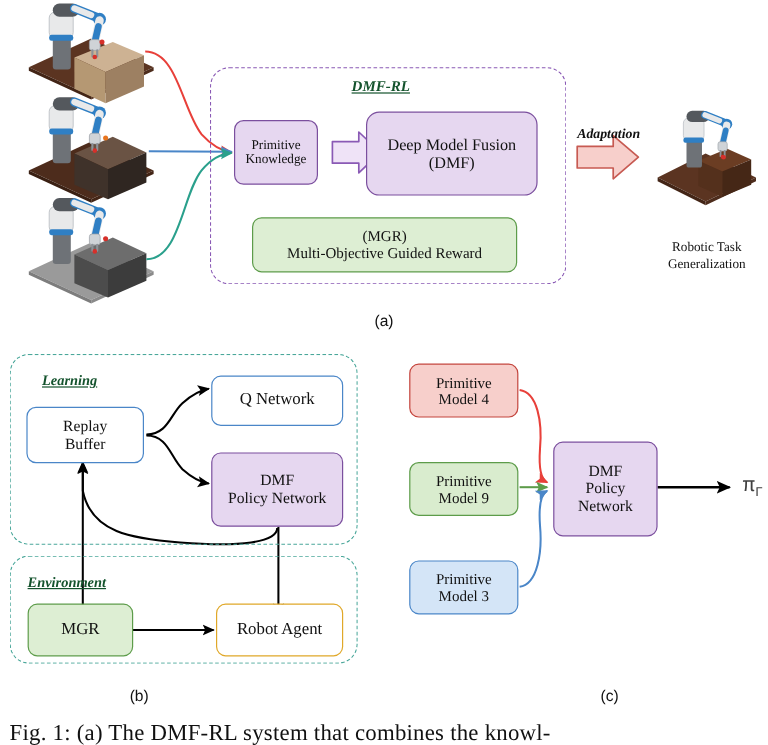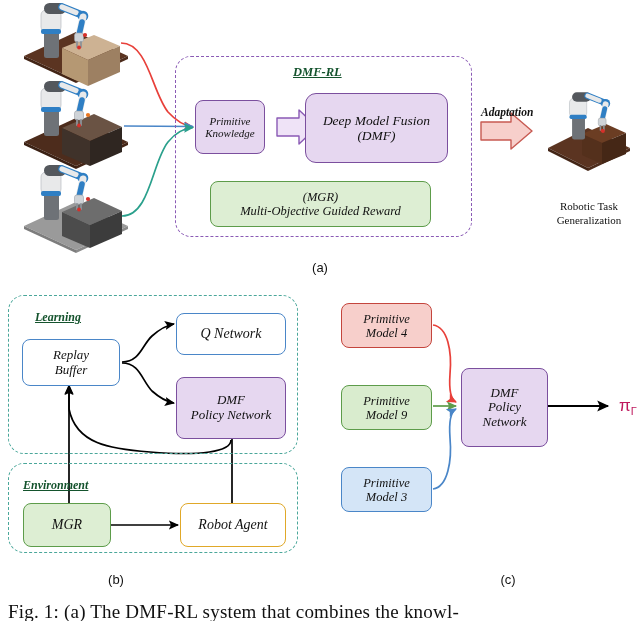--- a/index.html
+++ b/index.html
@@ -29,21 +29,21 @@
     display: flex;
     align-items: center;
     justify-content: center;
     text-align: center;
     border-radius: 8px;
     border-width: 1.4px;
     border-style: solid;
     line-height: 1.12;
     font-family: "Liberation Serif", serif;
   }
-  .node span { display: block; width: 100%; font-style: italic; }
+  .node span { display: block; width: 100%; }
 
   
   .panel-dashed {
     position: absolute;
     box-sizing: border-box;
     border-width: 1.6px;
     border-style: dashed;
     border-radius: 16px;
     background: transparent;
   }
@@ -98,23 +98,23 @@
     font-style: italic;
     font-weight: bold;
     font-size: 11.5px;
     font-family: "Liberation Serif", serif;
     color: #111;
     white-space: nowrap;
   }
 
   .pi-label {
     position: absolute;
-    font-family: Liberation Sans, sans-serif;
+    font-family: Liberation Mono, monospace;
     font-size: 17px;
-    color: #be185d;
+    color: #404040;
     white-space: nowrap;
   }
   .pi-label sub { font-size: 11px; }
 </style>
 </head>
 <body>
 
 <div id="figure-root">
 
   <svg class="svg-layer" viewBox="0 0 640 621" xmlns="http://www.w3.org/2000/svg">

